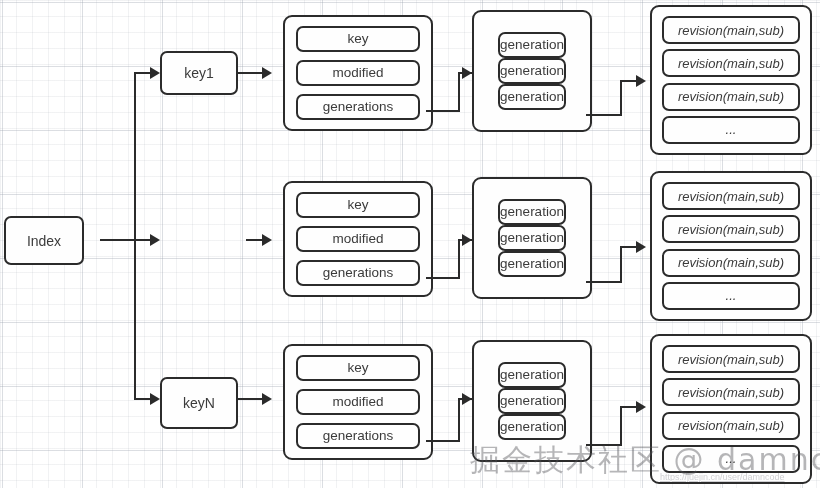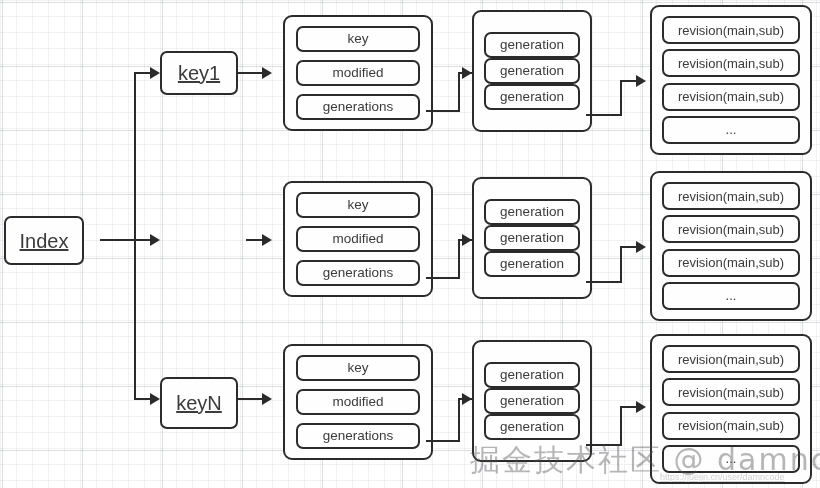--- a/index.html
+++ b/index.html
@@ -35,21 +35,21 @@
     border: 2px solid #2b2b2b;
     border-radius: 7px;
     display: flex;
     align-items: center;
     justify-content: center;
     color: #3b3b3b;
     font-size: 13.5px;
     line-height: 1;
     white-space: nowrap;
   }
-  .node.simple { font-size: 20px; text-decoration: underline; }
+  .node.simple { font-size: 14px; }
 
   
   .group {
     position: absolute;
     box-sizing: border-box;
     background: #fefefe;
     border: 2px solid #2b2b2b;
     border-radius: 9px;
     display: flex;
     flex-direction: column;
@@ -63,24 +63,24 @@
     display: flex;
     align-items: center;
     justify-content: center;
     color: #3b3b3b;
     font-size: 13.5px;
     line-height: 1;
     white-space: nowrap;
   }
   .group.keyfields { padding: 9px 11px; }
   .group.keyfields .row { height: 26px; font-size: 13.5px; }
-  .group.gens { padding: 20px 10px; }
+  .group.gens { padding: 20px 10px; align-items: center; }
   .group.gens .row { height: 30px; font-size: 13.5px; }
   .group.revs { padding: 9px 10px; }
-  .group.revs .row { height: 28px; font-size: 13px; }
+  .group.revs .row { height: 28px; font-size: 13px; font-style: italic; }
 
   
   .conn {
     position: absolute;
     background: #2b2b2b;
   }
   .h { height: 2px; }
   .v { width: 2px; }
   .arrow {
     position: absolute;

